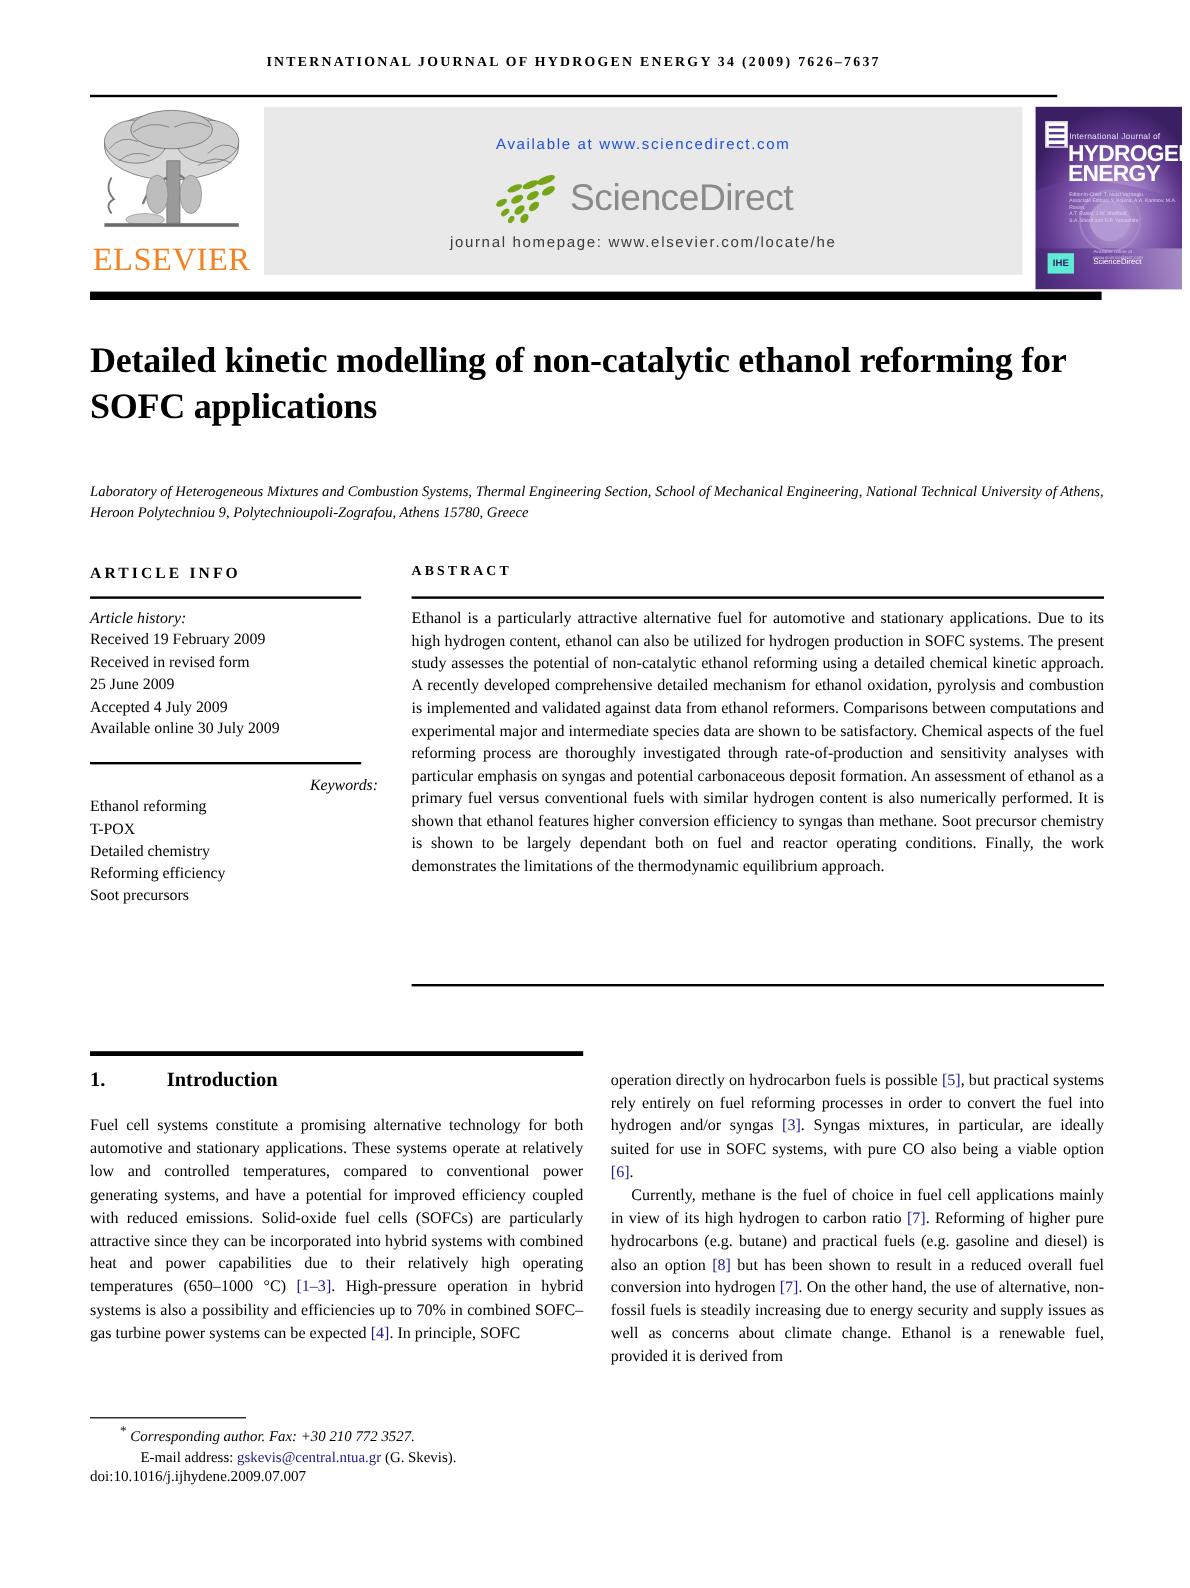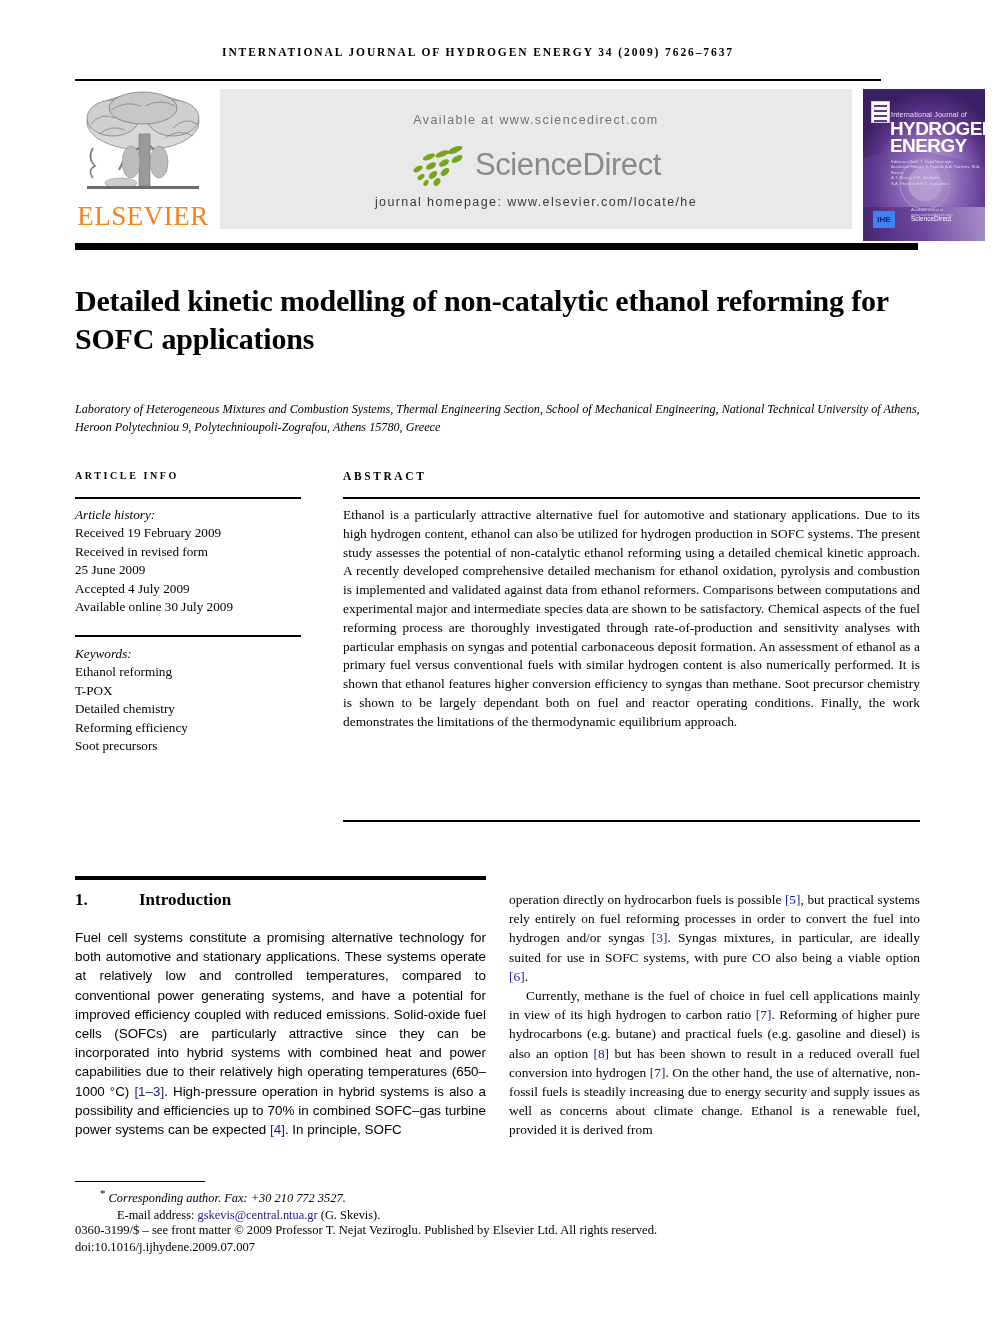--- a/index.html
+++ b/index.html
@@ -79,21 +79,21 @@
     background: #e9e9e9;
   }
   .sd-available {
     position: absolute;
     left: 0; top: 24px;
     width: 632px;
     text-align: center;
     font-family: "Liberation Sans", sans-serif;
     font-size: 12.5px;
     letter-spacing: 1.4px;
-    color: #737373;
+    color: #1d4ed8;
   }
   .sd-logo-row {
     position: absolute;
     left: 0; top: 53px;
     width: 632px;
     height: 45px;
     display: flex;
     align-items: center;
     justify-content: center;
   }
@@ -149,21 +149,21 @@
   .cover-badge {
     position: absolute; left: 8px; top: 12px;
     width: 17px; height: 20px; background: #ffffff;
     border: 1px solid #cfc6de;
   }
   .cover-badge i {
     display: block; height: 2px; background: #5b3b8c; margin: 3px 2px 0 2px;
   }
   .cover-ihe {
     position: absolute; left: 10px; top: 122px;
-    width: 22px; height: 17px; background: #3b82f6;
+    width: 22px; height: 17px; background: #5eead4;
     font-family: "Liberation Sans", sans-serif; font-size: 8px;
     font-weight: bold; color: #2b1b5a; text-align:center; line-height: 17px;
   }
   .cover-sd {
     position: absolute; left: 48px; top: 126px;
     font-family: "Liberation Sans", sans-serif; font-size: 6.5px;
     color: #ffffff;
   }
   .cover-sdline {
     position: absolute; left: 48px; top: 118px;
@@ -212,21 +212,21 @@
     font-size: 12.2px;
     font-style: italic;
     line-height: 18px;
   }
 
   
   .hdr-info {
     position: absolute;
     left: 75px; top: 470px;
     font-family: "Liberation Serif", serif;
-    font-size: 10px;
+    font-size: 13px;
     font-weight: bold;
     letter-spacing: 2.6px;
     text-transform: uppercase;
   }
   .hdr-abs {
     position: absolute;
     left: 343px; top: 470px;
     font-family: "Liberation Serif", serif;
     font-size: 11.5px;
     font-weight: bold;
@@ -261,21 +261,21 @@
   .hist .lbl { font-style: italic; }
 
   .kw {
     position: absolute;
     left: 75px; top: 645px;
     width: 240px;
     font-family: "Liberation Serif", serif;
     font-size: 13.2px;
     line-height: 18.4px;
   }
-  .kw .lbl { font-style: italic; }
+  .kw .lbl { font-style: italic; text-align: right; }
 
   .abstract {
     position: absolute;
     left: 343px; top: 506px;
     width: 577px;
     font-family: "Liberation Serif", serif;
     font-size: 13.4px;
     line-height: 18.8px;
     text-align: justify;
     text-justify: inter-word;
@@ -304,21 +304,21 @@
     position: absolute; left: 139px; top: 890px;
     font-family: "Liberation Serif", serif;
     font-size: 17px; font-weight: bold;
   }
 
   
   .col-left {
     position: absolute;
     left: 75px; top: 928px;
     width: 411px;
-    font-family: Liberation Sans, sans-serif;
+    font-family: Liberation Serif, serif;
     font-size: 13.4px;
     line-height: 19.2px;
     text-align: justify;
   }
   .col-right {
     position: absolute;
     left: 509px; top: 890px;
     width: 411px;
     font-family: "Liberation Serif", serif;
     font-size: 13.4px;
@@ -514,17 +514,16 @@
       <span class="ca">Corresponding author. Fax: +30 210 772 3527.</span>
     </div>
     <div style="padding-left:17px">
       <span>E-mail address:</span>
       <span class="mail">gskevis@central.ntua.gr</span>
       <span>(G. Skevis).</span>
     </div>
   </div>
 
   <div class="imprint">
-    <div>0360-3199/$ – see front matter © 2009 Professor T. Nejat Veziroglu. Published by Elsevier Ltd. All rights reserved.</div>
     <div>doi:10.1016/j.ijhydene.2009.07.007</div>
   </div>
 
 </div>
 
 </body></html>

